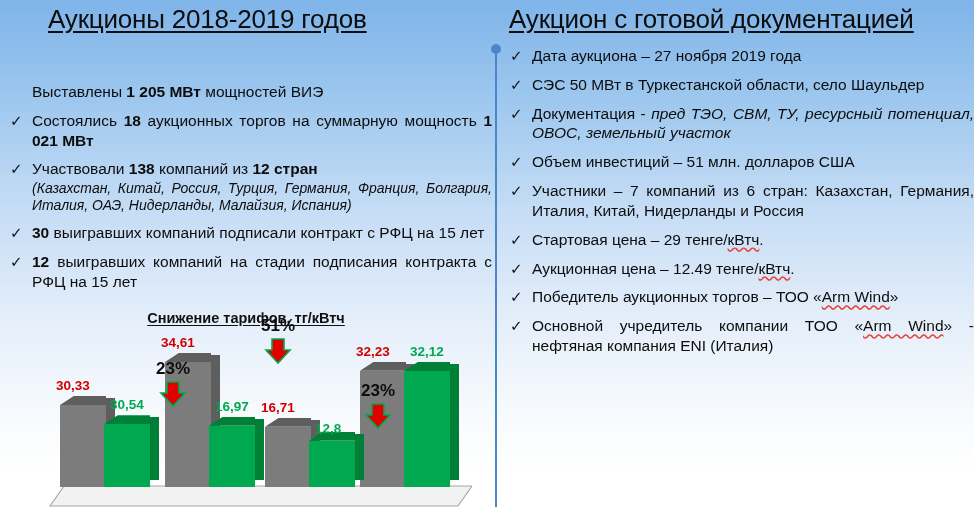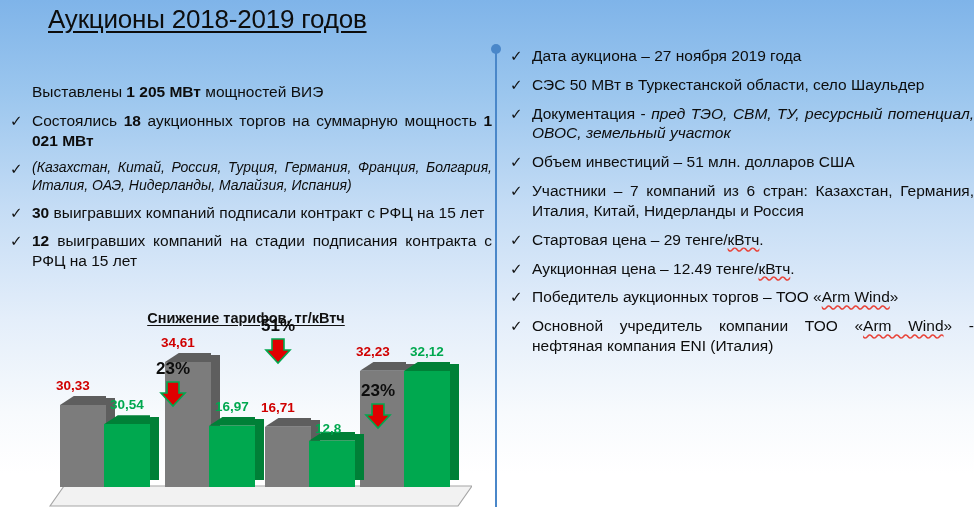--- a/index.html
+++ b/index.html
@@ -140,20 +140,21 @@
     <div class="bullets" id="left-bullets" style="top:42px;padding:0 8px 0 0;margin-top:40px;">
         <div class="bullet nobullet" style="text-align: left;">
           <span class="b-text">  Выставлены <b>1 205 МВт</b> мощностей ВИЭ</span>
         </div>
         <div class="bullet" style="text-align: justify;">
           <span class="tick">✓</span>
           <span class="b-text">Состоялись <b>18</b> аукционных торгов на суммарную мощность <b>1 021 МВт</b></span>
         </div>
         <div class="bullet" style="text-align: justify;">
           <span class="tick">✓</span>
+          <span class="b-text">Участвовали <b>138</b> компаний из <b>12 стран</b></span>
           <span class="sub-italic">(Казахстан, Китай, Россия, Турция, Германия, Франция, Болгария, Италия, ОАЭ, Нидерланды, Малайзия, Испания)</span>
         </div>
         <div class="bullet" style="text-align: left;">
           <span class="tick">✓</span>
           <span class="b-text"><b>30</b> выигравших компаний подписали контракт с РФЦ на 15 лет</span>
         </div>
         <div class="bullet" style="text-align: justify;">
           <span class="tick">✓</span>
           <span class="b-text"><b>12</b> выигравших компаний на стадии подписания контракта с РФЦ на 15 лет</span>
         </div>
@@ -232,20 +233,21 @@
           </div>
           <div class="val grn" style="left: 410px; bottom: 149.989px; z-index: 9;">32,12</div>
         </div>
     </div>
   </div>
 
   <div class="divider"></div>
   <div class="divider-dot"></div>
 
   <div class="col col-right">
+    <div class="heading h-right">Аукцион с готовой документацией</div>
     <div class="bullets" id="right-bullets" style="top:46px;padding:0 12px 0 0;">
         <div class="bullet" style="text-align: left;">
           <span class="tick">✓</span>
           <span class="b-text">Дата аукциона – 27 ноября 2019 года</span>
         </div>
         <div class="bullet" style="text-align: justify;">
           <span class="tick">✓</span>
           <span class="b-text">СЭС 50 МВт в Туркестанской области, село Шаульдер</span>
         </div>
         <div class="bullet" style="text-align: justify;">

